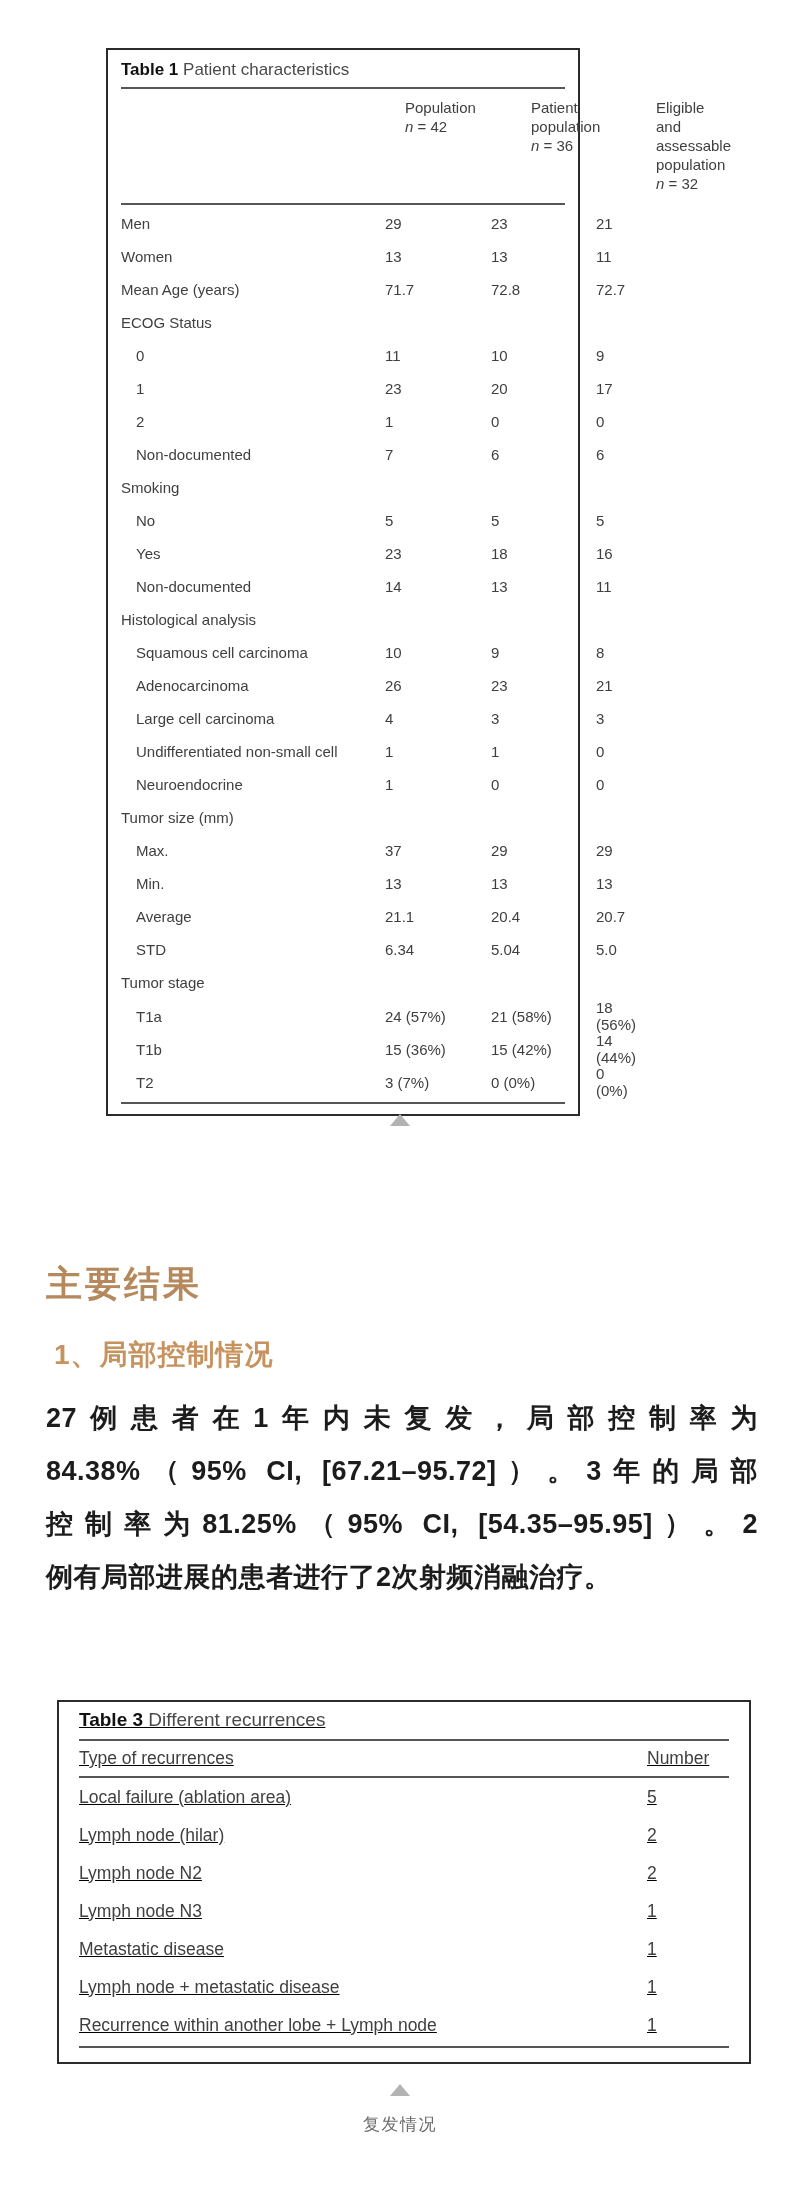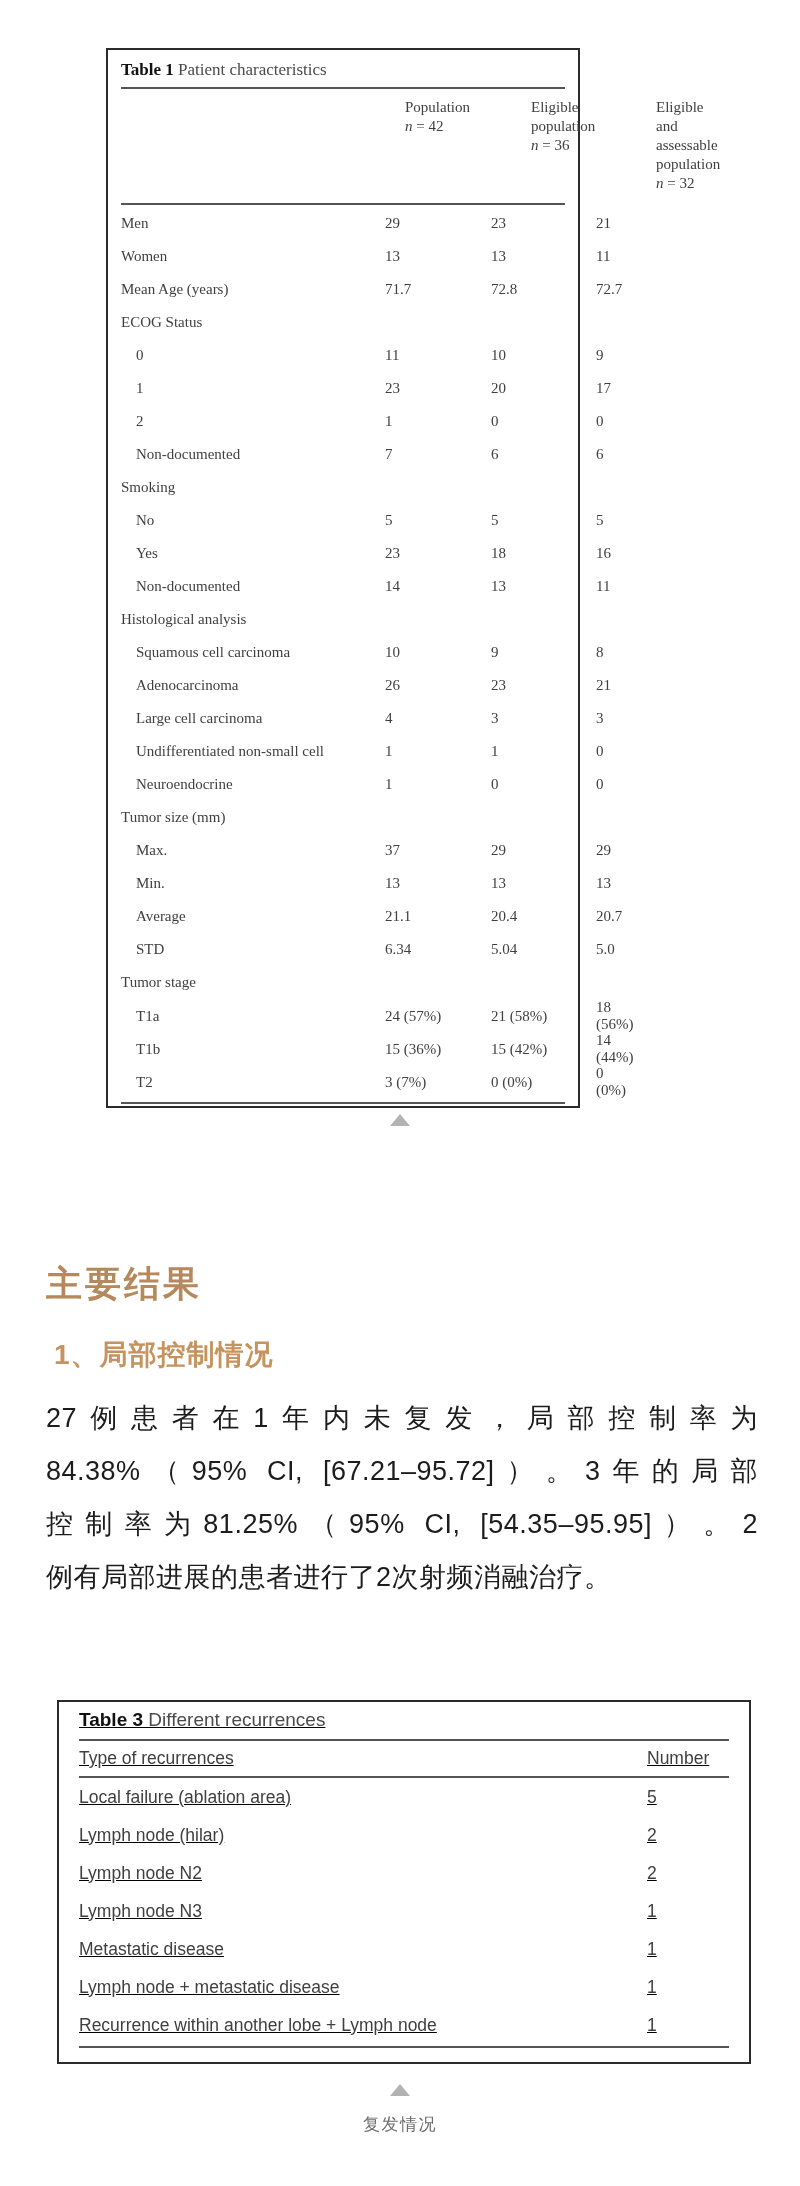--- a/index.html
+++ b/index.html
@@ -4,21 +4,21 @@
 <style>
   * { margin:0; padding:0; box-sizing:border-box; }
   html,body { background:#ffffff; }
   .page {
     position:relative; width:800px; height:2186px; background:#ffffff;
     font-family:"Liberation Sans", sans-serif; overflow:hidden;
   }
 
   
   .tablebox { position:absolute; background:#fff; border:2px solid #2b2b2b; }
-  #table1 { left:106px; top:48px;  width:474px; padding:8px 13px 0 13px;font-family:Liberation Serif, serif; }
+  #table1 { left:106px; top:48px;  width:474px; padding:8px 13px 8px 13px; }
   #table3 { left:57px;  top:1700px; width:694px; padding:5px 20px 10px 20px;text-decoration:underline; }
 
   .tbl-title { font-size:17px; color:#4a4a4a; line-height:24px; white-space:nowrap; }
   .tbl-title .bold { font-weight:bold; color:#111; }
   #table3 .tbl-title { font-size:19px; line-height:26px; }
 
   .rule { height:2px; background:#555; }
   #table1 .rule-a { margin:5px 0 9px 0; }
   #table1 .rule-b { margin:6px 0 2px 0; }
   #table1 .rule-c { margin:4px 0 2px 0; }
@@ -55,41 +55,41 @@
     font-family:"DejaVu Serif","Liberation Serif",serif;
     font-weight:bold; font-size:36px; color:#b5895c; letter-spacing:3px;
   }
   .h2 {
     position:absolute; left:54px; top:1336px;
     font-weight:bold; font-size:28px; color:#c6935f; letter-spacing:1px;
   }
   .para { position:absolute; left:46px; top:1392px; width:712px;
           font-size:27px; color:#1c1c1c; }
   .para .pline { height:53px; line-height:53px; white-space:nowrap;
-                 text-align:justify; text-align-last:justify; letter-spacing:0.5px; }
+                 text-align:justify; text-align-last:justify; letter-spacing:0.5px;font-weight:bold; }
   .para .pline:last-child { text-align-last:left; }
 </style>
 </head>
 <body>
 
 <div class="page">
 
   <div class="tablebox" id="table1">
     <div class="tbl-title">
       <span class="bold">Table 1</span><span> Patient characteristics</span>
     </div>
     <div class="rule rule-a"></div>
     <div class="t1grid" id="t1-header">
       <div></div>
     <div class="hcol">
           <div>Population</div>
           <div class="ncell"><i>n</i> = 42</div>
         </div>
         <div class="hcol">
-          <div>Eligible</div>
+          <div>Patient</div>
           <div>population</div>
           <div class="ncell"><i>n</i> = 36</div>
         </div>
         <div class="hcol">
           <div>Eligible and</div>
           <div>assessable</div>
           <div>population</div>
           <div class="ncell"><i>n</i> = 32</div>
         </div>
       </div>

